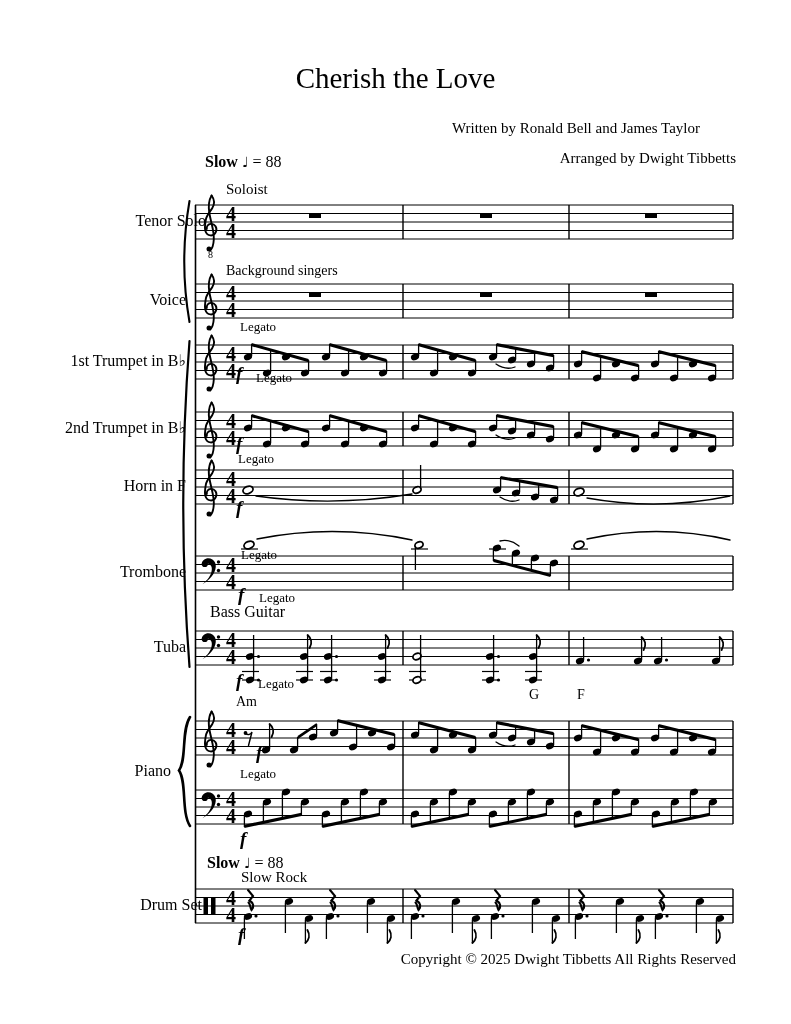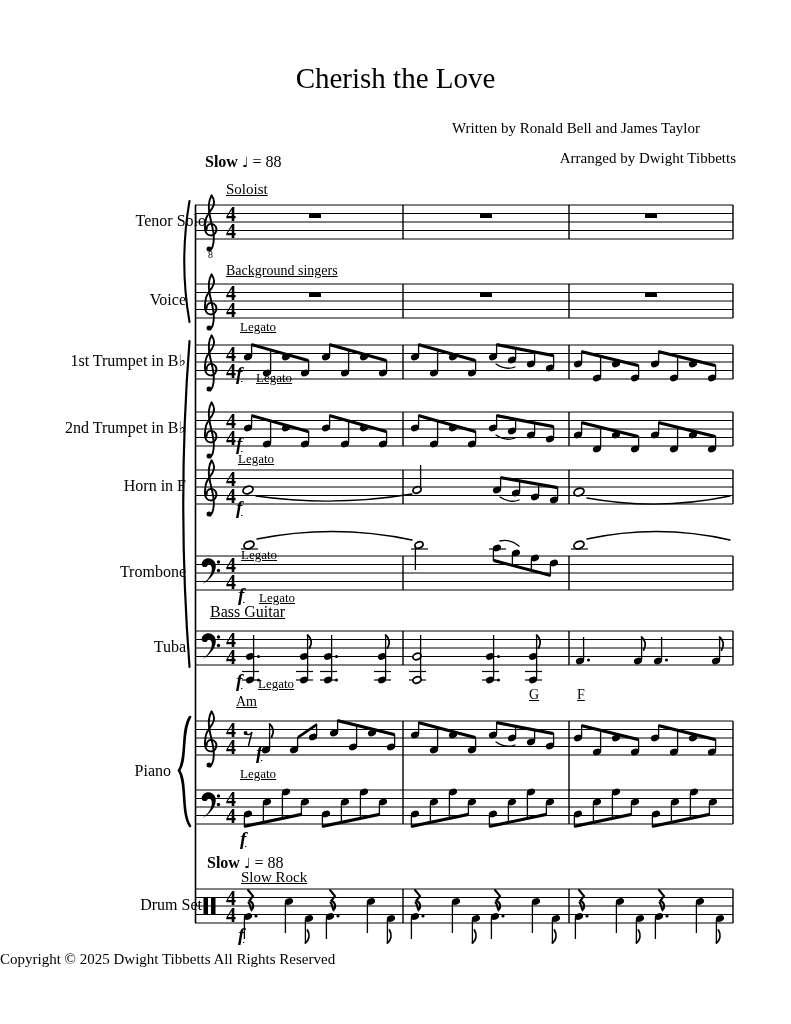--- a/index.html
+++ b/index.html
@@ -4,22 +4,22 @@
 <style>
   html,body{margin:0;padding:0;background:#888;}
   #page{position:relative;width:791px;height:1024px;background:#ffffff;overflow:hidden;
         font-family:"Liberation Serif","DejaVu Serif",serif;color:#000;}
   .ctr{position:absolute;left:0;width:791px;text-align:center;white-space:nowrap;}
   #title{top:62px;font-size:29px;}
   #subtitle{top:100px;font-size:20px;}
   .credit{position:absolute;left:0;width:700px;text-align:right;font-size:15px;white-space:nowrap;}
   #credit1{top:120px;}
   #credit2{top:150px;padding-left:36px;}
-  #copyright{position:absolute;left:0;width:736px;top:951px;text-align:left;font-size:15px;}
-  .txt{position:absolute;white-space:nowrap;line-height:1.05;text-decoration:underline;}
+  #copyright{position:absolute;left:0;width:736px;top:951px;text-align:right;font-size:15px;}
+  .txt{position:absolute;white-space:nowrap;line-height:1.05;}
   .dyn{font-weight:bold;font-style:italic;font-size:19px;font-family:"Liberation Serif",serif;}
   .lbl{position:absolute;left:0;text-align:right;font-size:16px;white-space:nowrap;line-height:1;}
   .tempo{position:absolute;white-space:nowrap;font-size:16px;}
   .tempo b{font-weight:bold;margin-top:45px;}
   .tempo .nq{font-family:"DejaVu Sans",sans-serif;font-size:14px;}
   svg{position:absolute;left:0;top:0;}
 </style>
 </head>
 <body>
 

